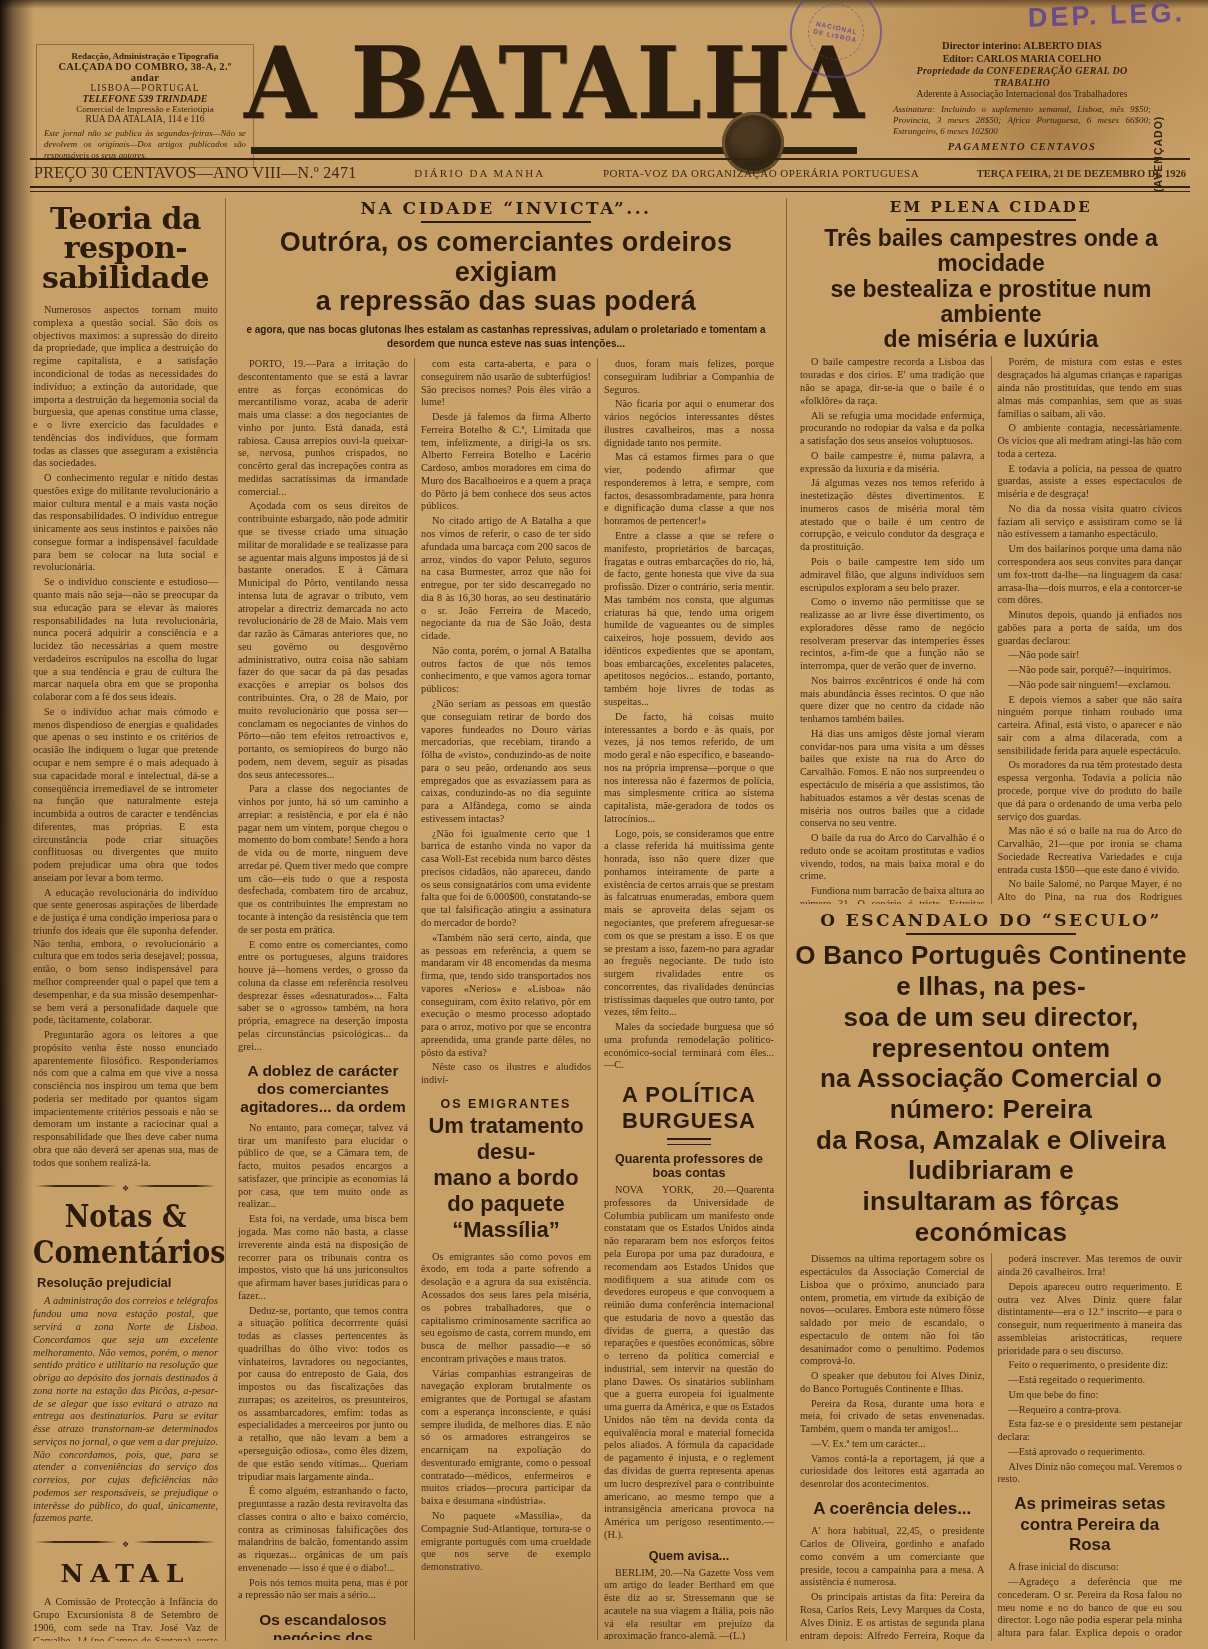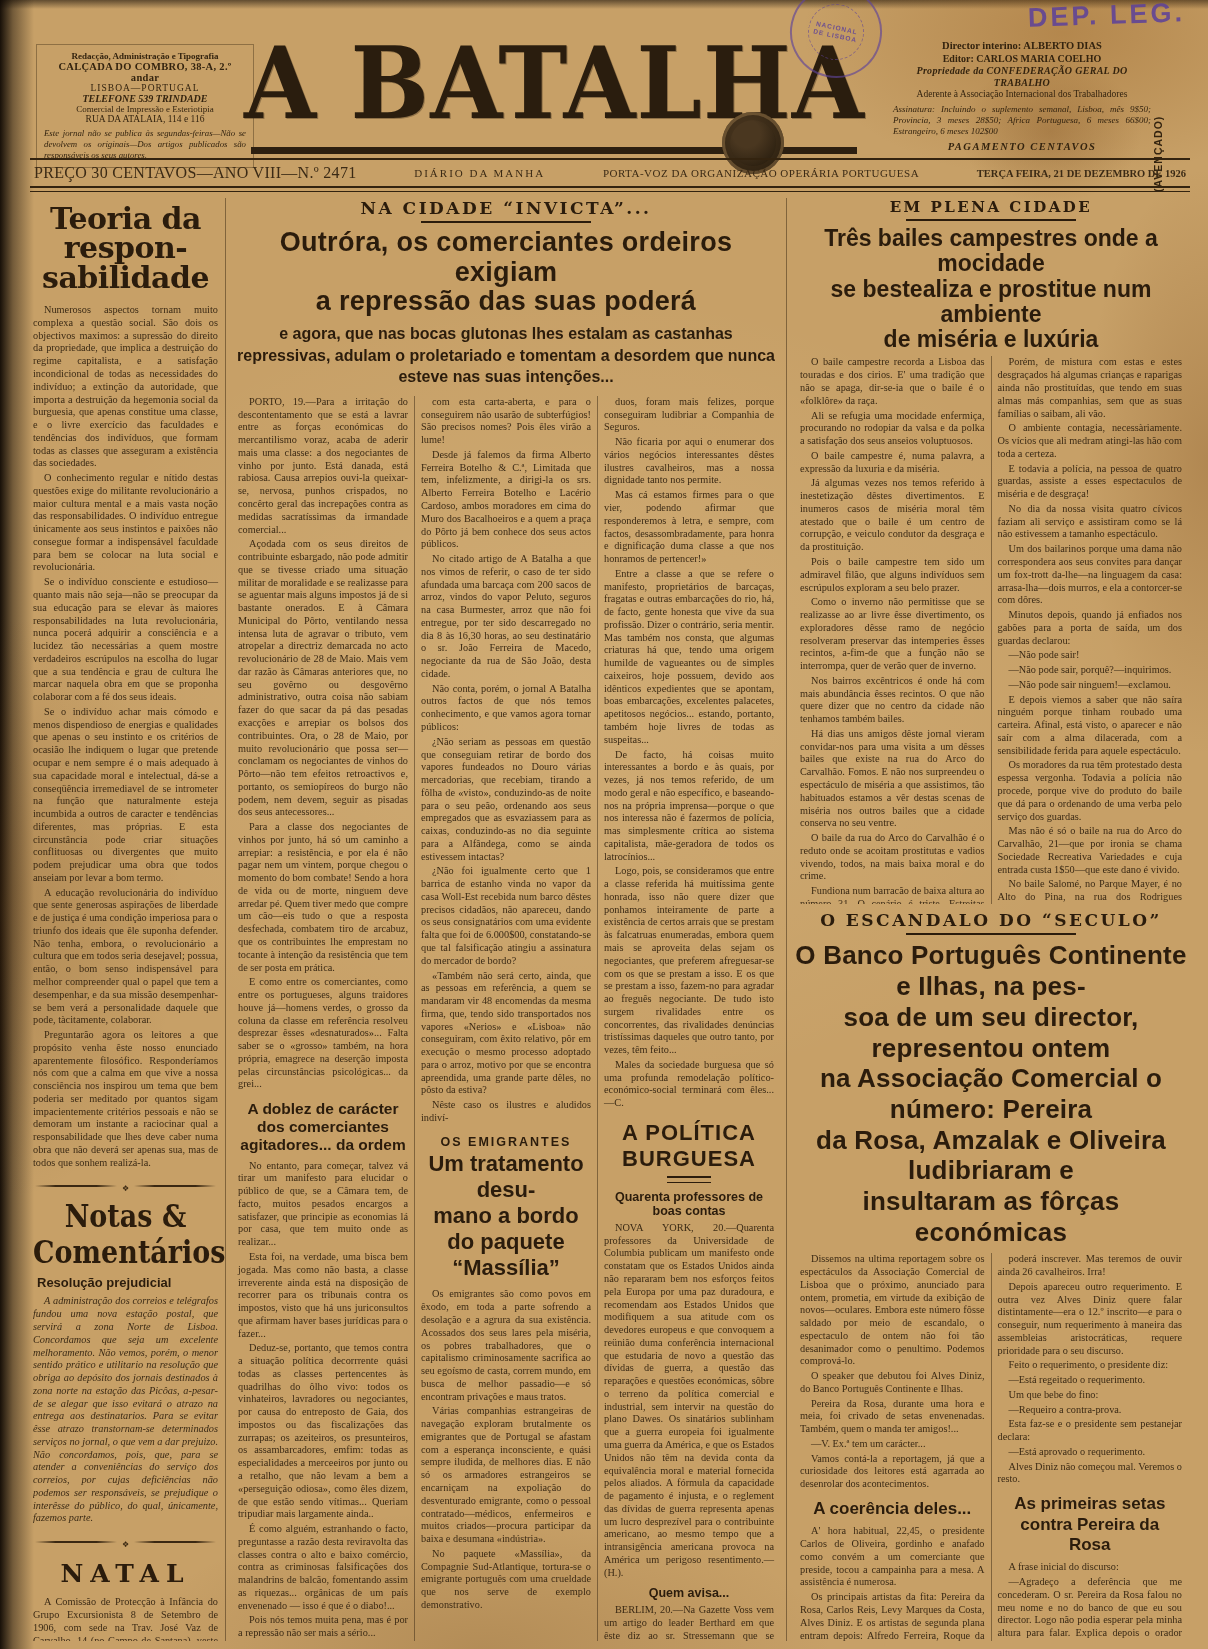--- a/index.html
+++ b/index.html
@@ -78,21 +78,21 @@
     color:#2b1c0c;transform:scaleY(1.15);margin:4px 0 10px;}
   .h-natal{font-family:"DejaVu Serif",serif;font-weight:bold;font-size:25px;letter-spacing:7px;
     text-align:center;color:#2b1c0c;margin:2px 0 8px;}
   .sub1{font-family:"Liberation Sans",sans-serif;font-weight:bold;font-size:13px;margin:2px 4px 5px;color:#2b1c0c;}
   .kicker{font-family:"DejaVu Serif",serif;font-weight:bold;text-align:center;color:#2b1c0c;letter-spacing:2.5px;}
   .kicker .kline{display:block;margin:3px auto 5px;width:170px;height:2px;background:#2b1c0c;}
   .h-sans{font-family:"Liberation Sans",sans-serif;font-weight:bold;text-align:center;
     color:#2b1c0c;line-height:1.1;}
   .mid-head .kicker{font-size:17px;}
   .mid-head .h-sans{font-size:27px;letter-spacing:.3px;}
-  .deck{font-family:"Liberation Sans",sans-serif;font-weight:bold;font-size:16px;line-height:1.35;
+  .deck{font-family:"Liberation Sans",sans-serif;font-weight:bold;font-size:10px;line-height:1.35;
     text-align:center;color:#2b1c0c;margin:6px 0 8px;}
   .mid-cols{display:flex;height:1282px;}
   .mcol{width:33.33%;padding:0 6px;overflow:hidden;}
   .mcol + .mcol{border-left:1px solid rgba(58,40,18,.5);}
   .subhead{font-family:"Liberation Sans",sans-serif;font-weight:bold;font-size:15.5px;line-height:1.15;
     text-align:center;color:#2b1c0c;margin:9px 0 6px;}
   .kicker-sm{font-family:"Liberation Sans",sans-serif;font-weight:bold;font-size:12.5px;letter-spacing:2px;
     text-align:center;color:#2b1c0c;margin:10px 0 2px;}
   .h-emig{font-family:"Liberation Sans",sans-serif;font-weight:bold;font-size:22px;line-height:1.18;
     text-align:center;color:#2b1c0c;margin:0 0 8px;}

